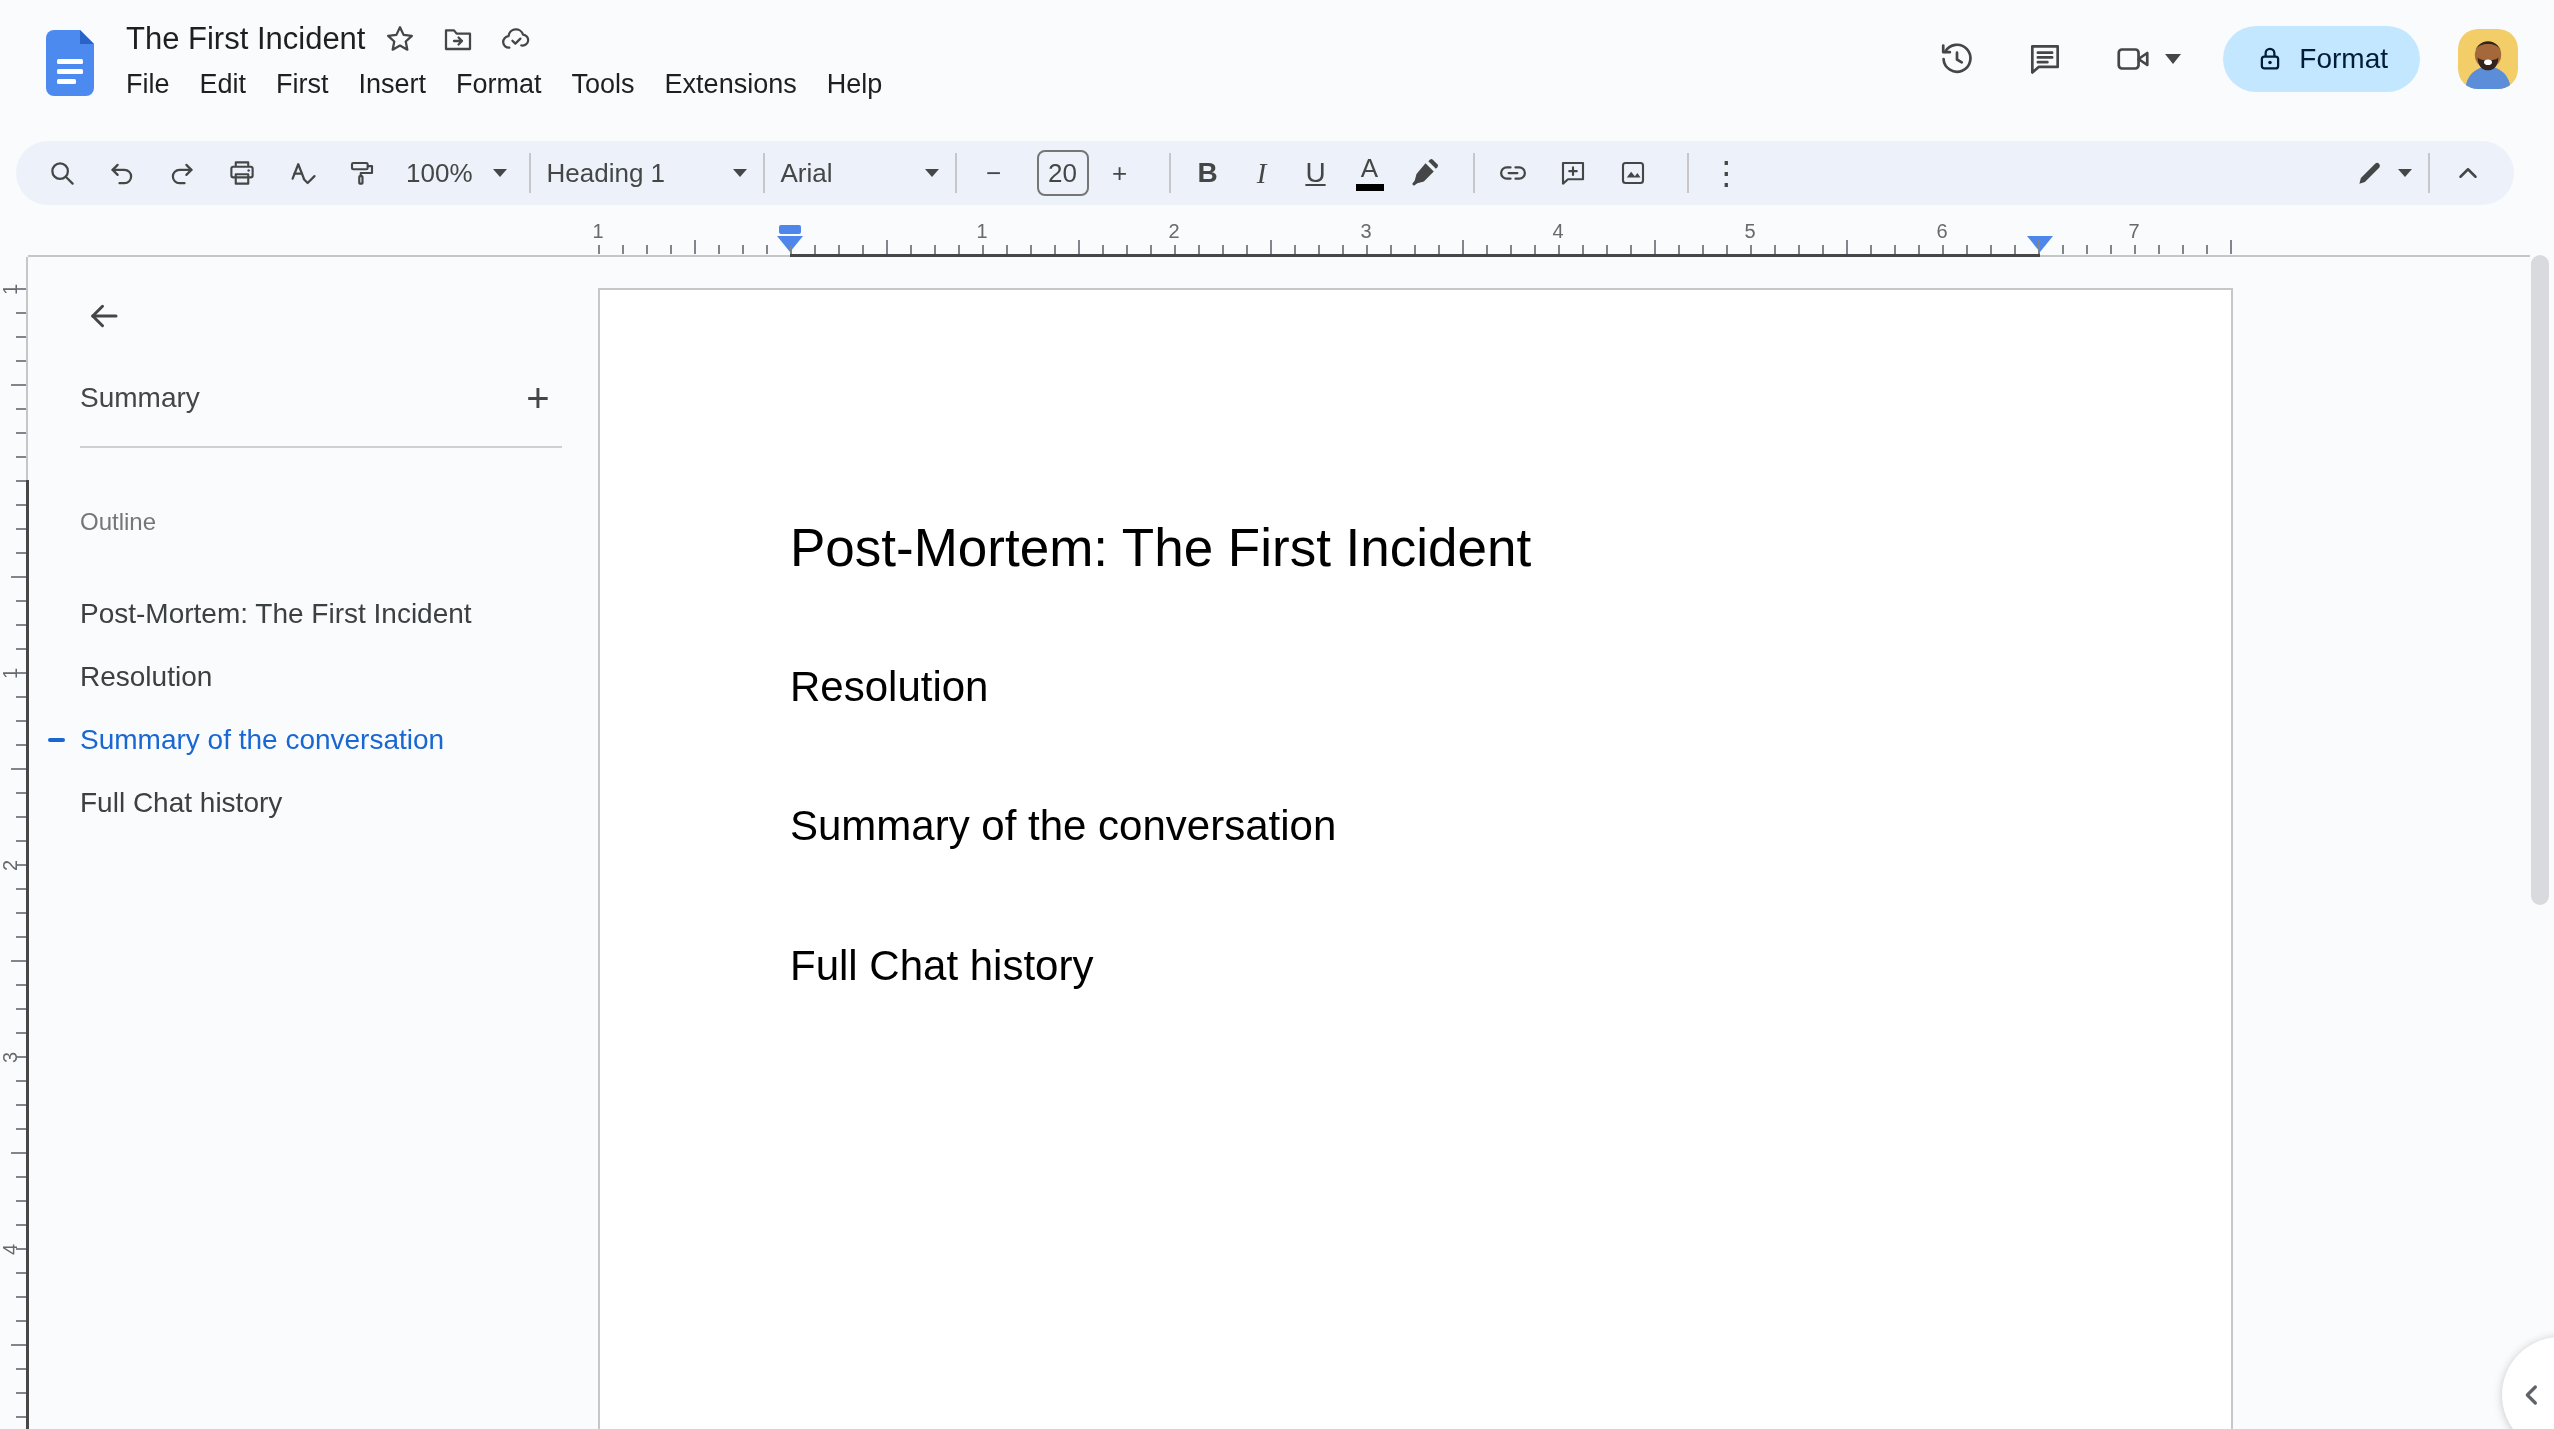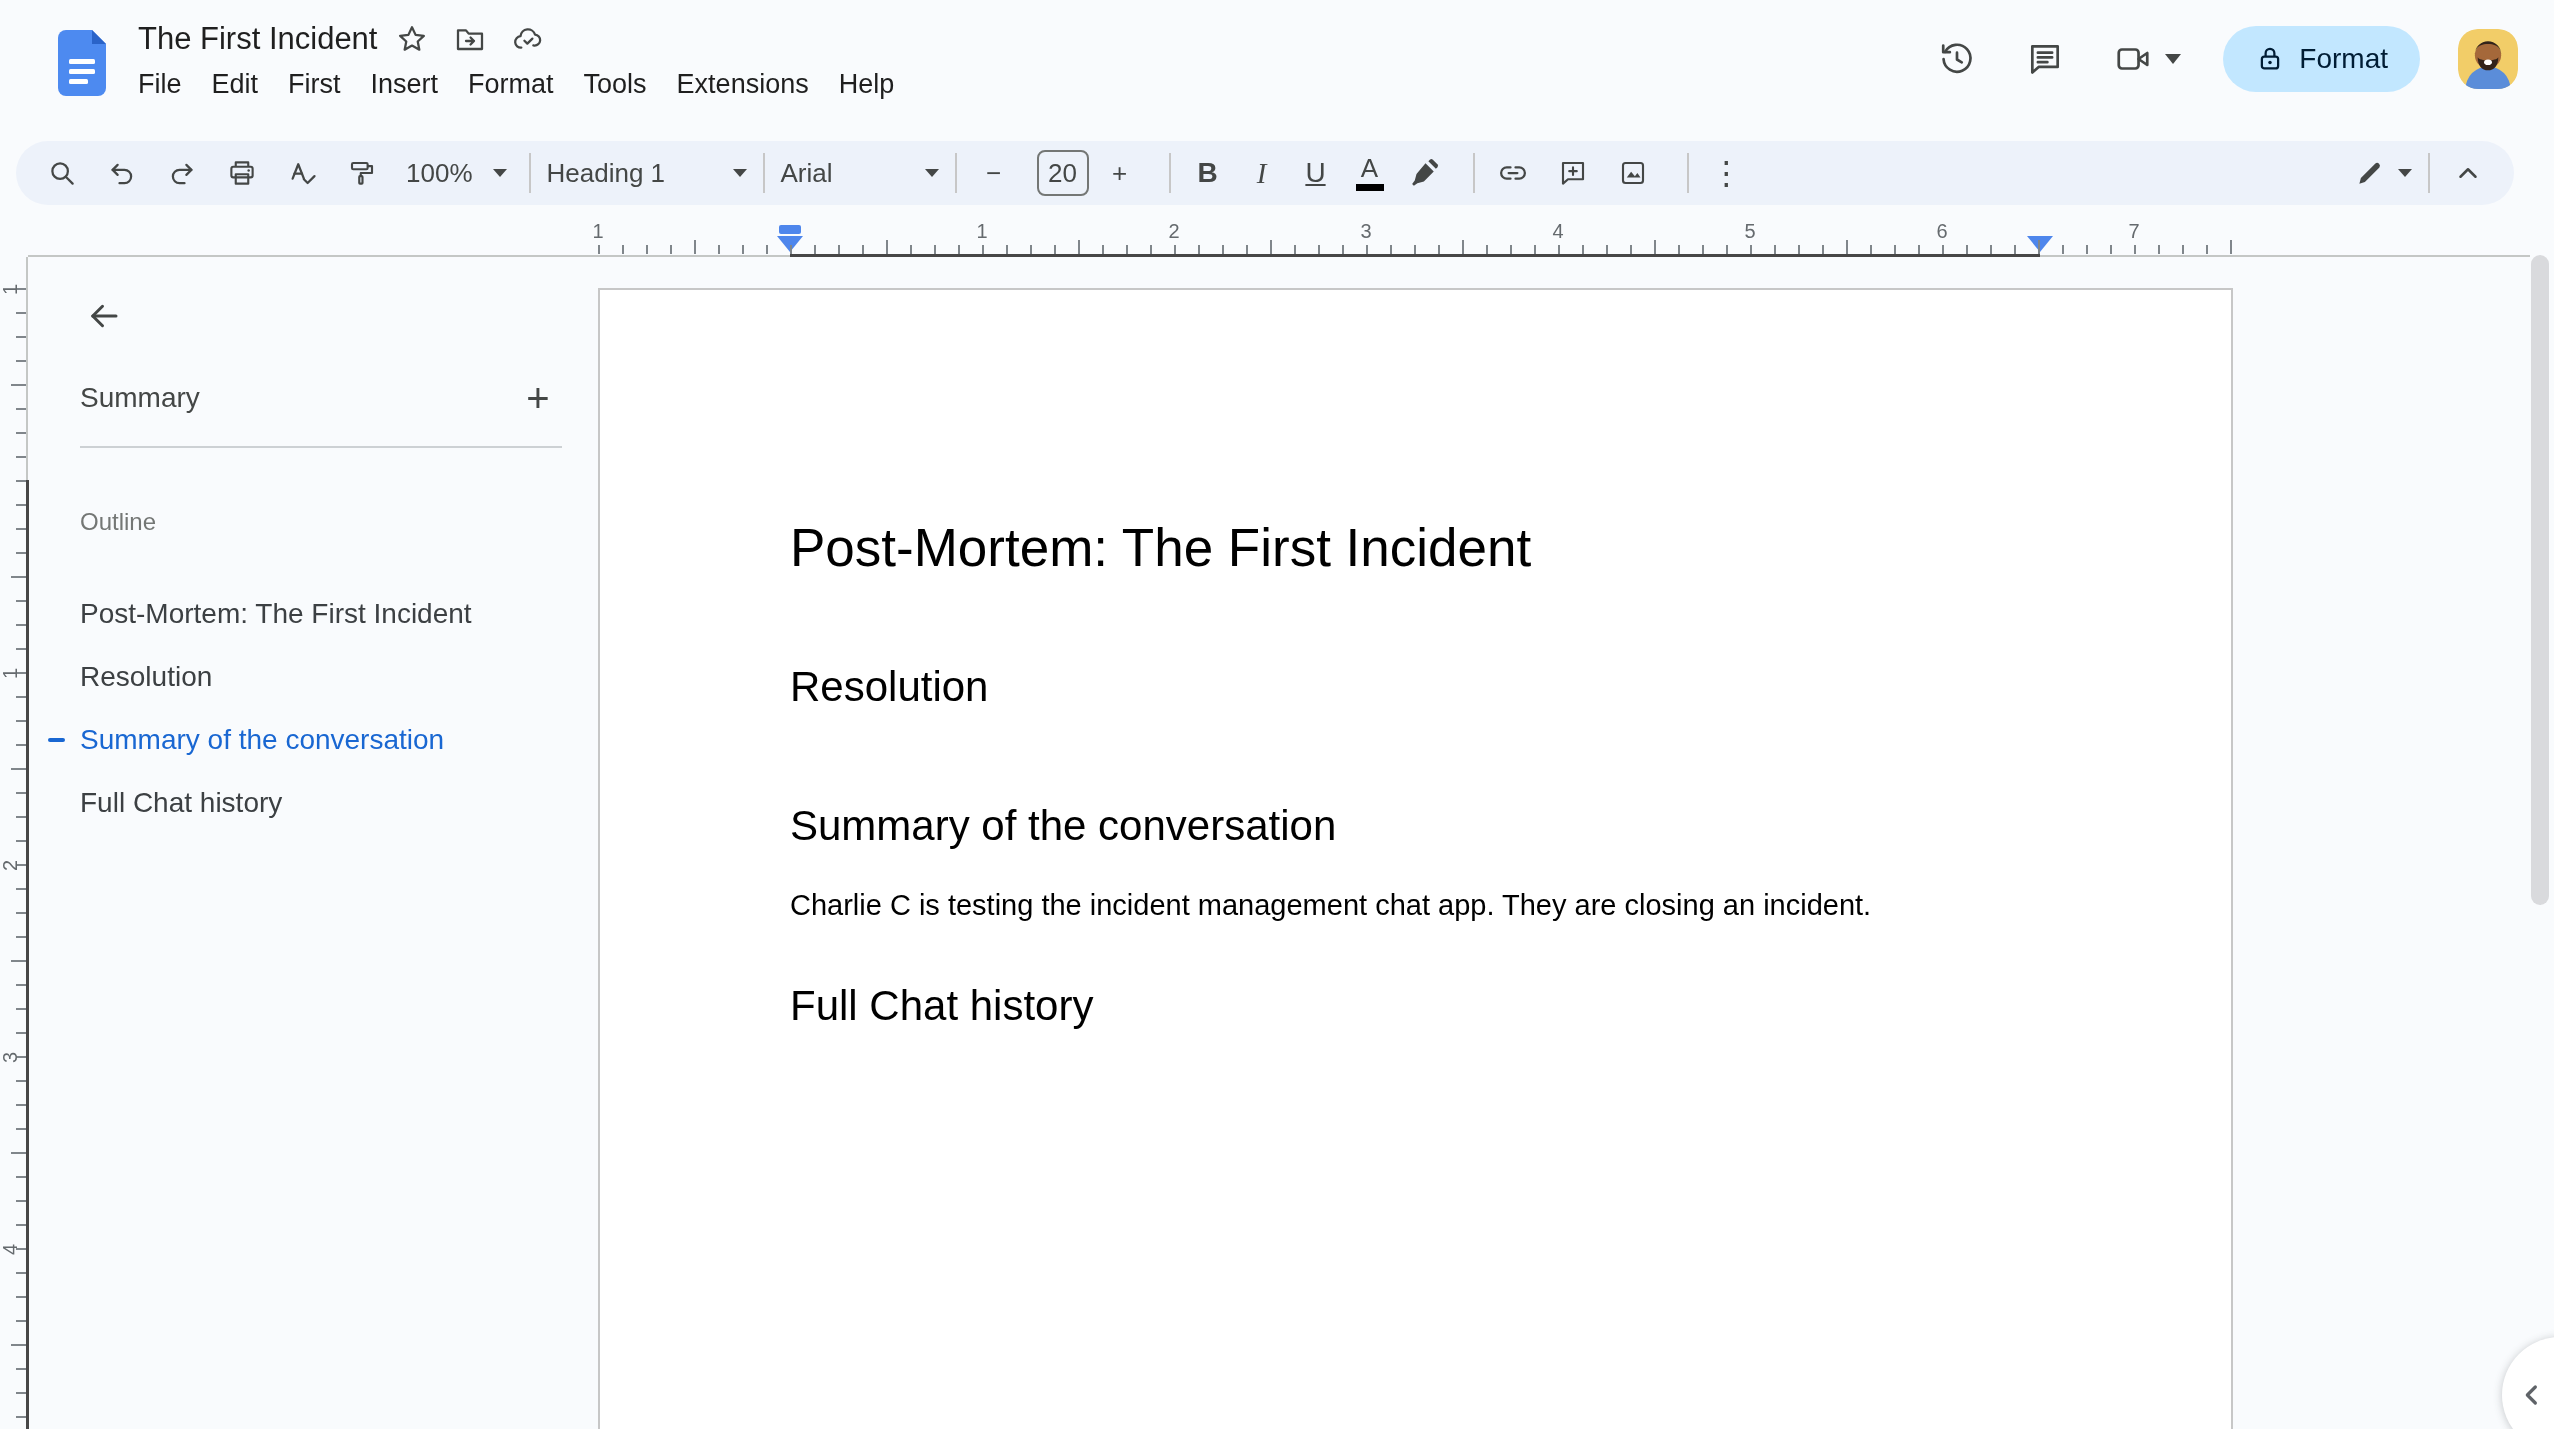--- a/index.html
+++ b/index.html
@@ -1,21 +1,21 @@
 <!DOCTYPE html>
 <html><head>
 <meta charset="utf-8">
 <style>
   html,body{margin:0;padding:0;width:2554px;height:1429px;overflow:hidden;
     background:#f9fbfd;font-family:"Liberation Sans","DejaVu Sans",sans-serif;}
   *{box-sizing:border-box;}
   #app{position:relative;width:2554px;height:1429px;}
 
   
-  .header{position:absolute;left:16px;top:0;right:0;height:137px;background:#f9fbfd;}
+  .header{position:absolute;left:4px;top:0;right:0;height:137px;background:#f9fbfd;}
   .docs-logo{position:absolute;left:42px;top:30px;width:48px;height:66px;cursor:pointer;}
   .title-block{position:absolute;left:122px;top:16px;}
   .title-row{display:flex;align-items:center;height:46px;}
   .doc-title{font-size:31px;color:#1f1f1f;white-space:nowrap;}
   .title-icon{width:46px;height:46px;display:flex;align-items:center;justify-content:center;
     border-radius:50%;color:#444746;margin-left:12px;}
   .title-icon:first-of-type{margin-left:22px;}
   .title-icon svg{width:32px;height:32px;}
   .menu-row{display:flex;margin-left:-15px;margin-top:1px;}
   .menu-item{font-size:27px;color:#1f1f1f;padding:6px 15px;border-radius:8px;cursor:pointer;white-space:nowrap;}
@@ -488,21 +488,20 @@
         <div class="outline-item active">Summary of the conversation</div>
         <div class="outline-item">Full Chat history</div>
       </div>
   </aside>
 
   <main class="page">
     <h1>Post-Mortem: The First Incident</h1>
     <div id="doc-sections">
         <h2>Resolution</h2>
         <h2>Summary of the conversation</h2>
-        <p>Charlie C is testing the incident management chat app. They are closing an incident.</p>
         <h2>Full Chat history</h2>
       </div>
   </main>
 
   <div class="scroll-thumb"></div>
   <div class="side-toggle">
     <svg viewBox="0 0 24 24" fill="none" stroke="currentColor" stroke-width="2.4" stroke-linecap="round" stroke-linejoin="round">
       <path d="M14.5 6l-6 6 6 6"></path>
     </svg>
   </div>

